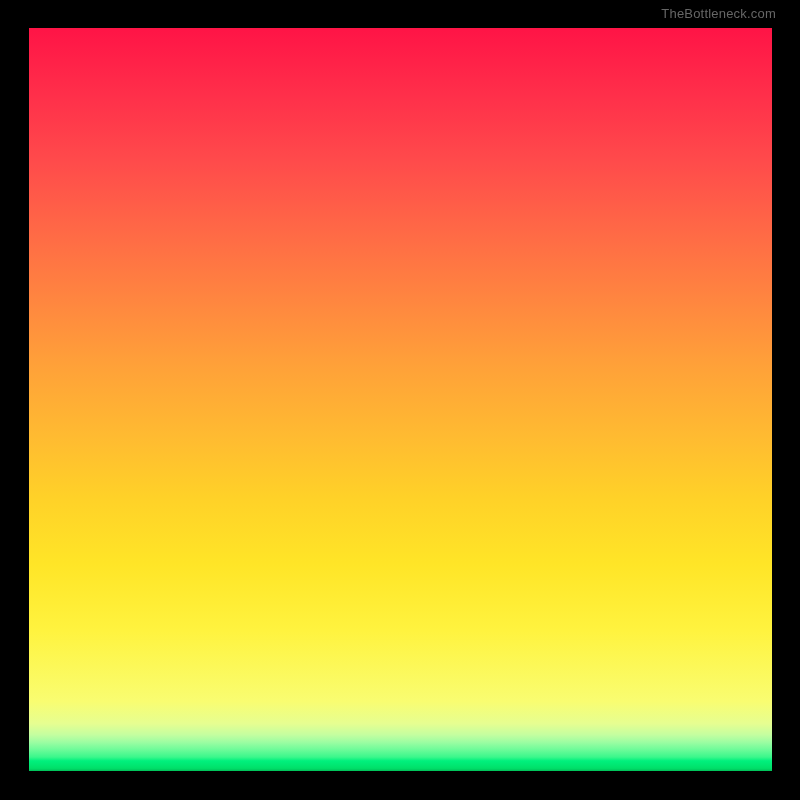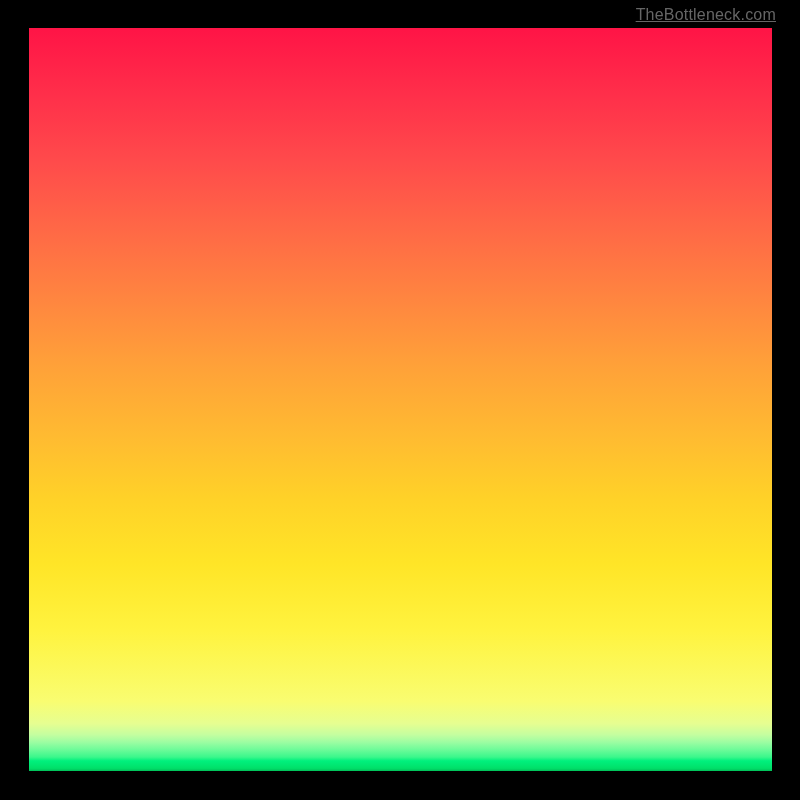--- a/index.html
+++ b/index.html
@@ -56,24 +56,23 @@
     inset: 0;
     width: 800px;
     height: 800px;
     pointer-events: none;
   }
   .watermark {
     position: absolute;
     top: 6px;
     right: 24px;
     color: #666666;
-    font-size: 16px;
+    font-size: 13px;
     font-weight: 500;
     letter-spacing: 0.2px;
-    text-decoration: underline;
   }
 </style>
 </head>
 <body>
 
 <div class="stage">
 
   <div class="plot-area">
     <div class="gradient"></div>
 

